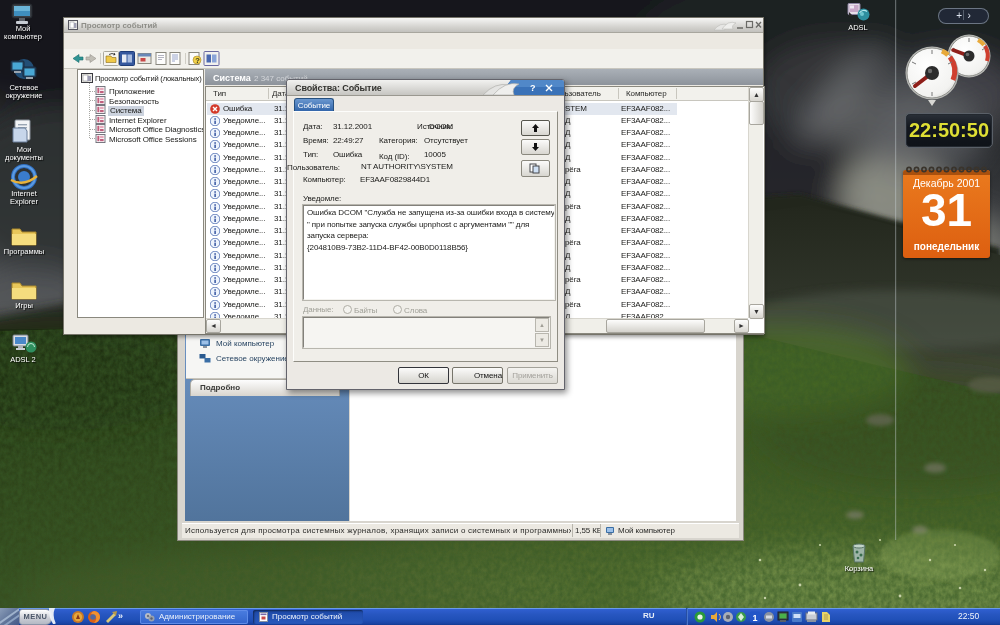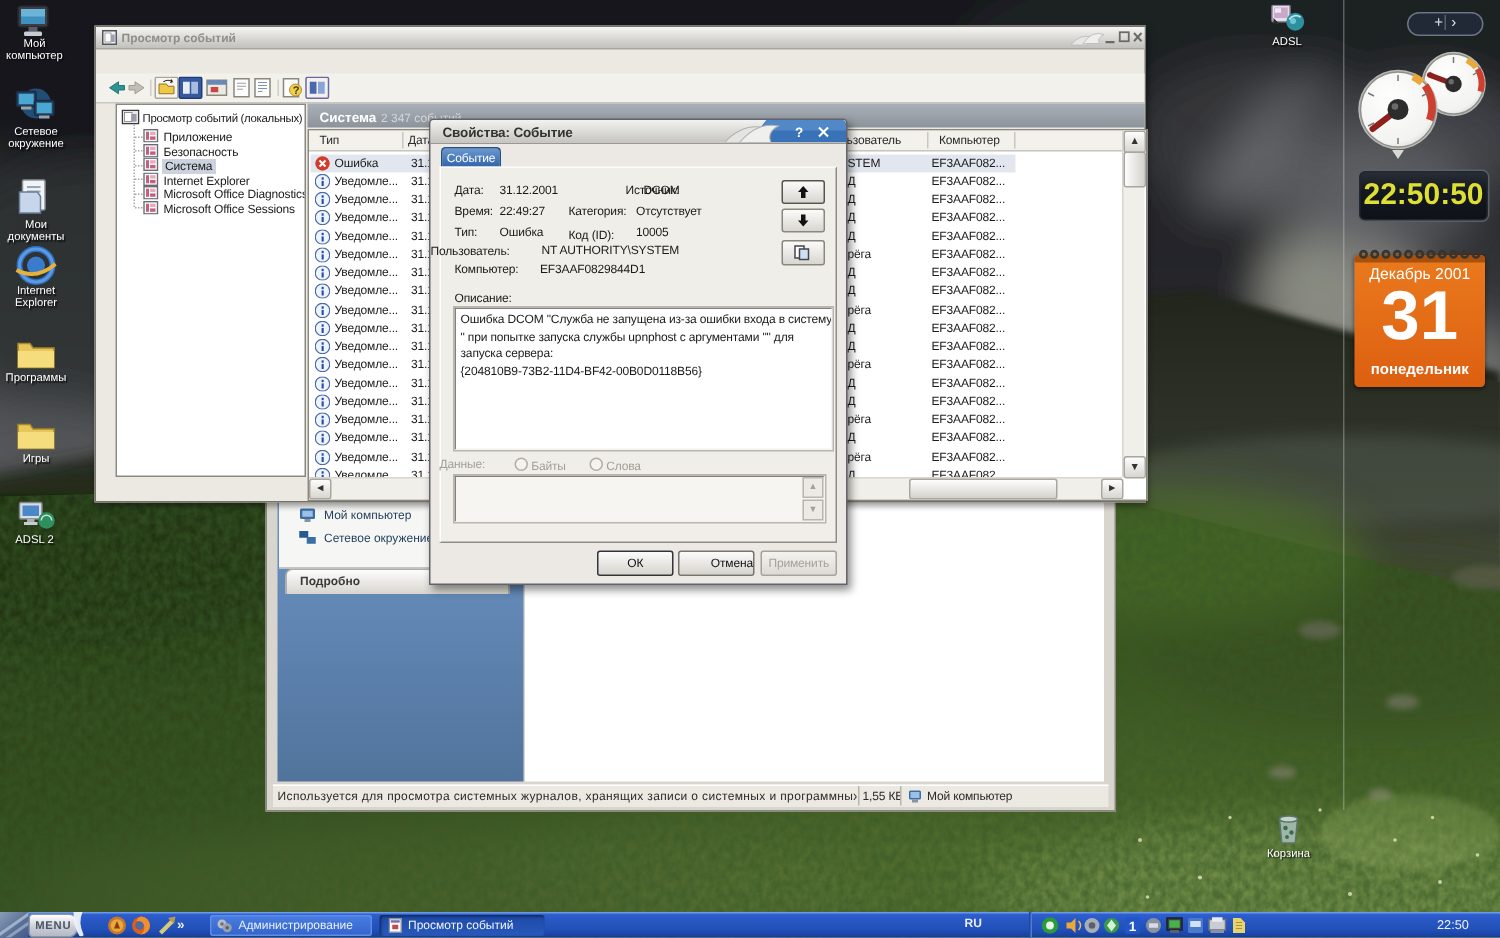--- a/index.html
+++ b/index.html
@@ -784,24 +784,24 @@
   <div class="abs" style="left:234px;top:59px;width:27px;height:14px;background:linear-gradient(180deg,#fbfbfa,#d8d6d0);border:1px solid #8a887e;border-radius:2px;"><svg width="27" height="14" viewBox="0 0 27 14">
         <path d="M13.5,11 L17,7 L15,7 L15,3 L12,3 L12,7 L10,7 Z" fill="#111"></path>
       </svg></div>
   <div class="abs" style="left:234px;top:80px;width:27px;height:15px;background:linear-gradient(180deg,#fbfbfa,#d8d6d0);border:1px solid #8a887e;border-radius:2px;">
     <svg class="abs" style="left:7px;top:2px" width="12" height="11" viewBox="0 0 12 11">
       <rect x="1" y="1" width="6" height="8" fill="#fff" stroke="#44464a"></rect>
       <rect x="4" y="3" width="6" height="7" fill="#cfe0f4" stroke="#44464a"></rect>
     </svg>
   </div>
 
-  <div class="abs" style="left:16px;top:114px;">Описание:</div>
+  <div class="abs" style="left:16px;top:114px;">Уведомле:</div>
   <div class="abs" style="left:16px;top:125px;width:244px;height:91px;background:#fff;border:1px solid;border-color:#82807a #f4f3ef #f4f3ef #82807a;outline:1px solid #b8b6ae;line-height:11.6px;padding:1px 3px;white-space:nowrap;overflow:hidden;">Ошибка DCOM "Служба не запущена из-за ошибки входа в систему<br>" при попытке запуска службы upnphost с аргументами "" для<br>запуска сервера:<br>{204810B9-73B2-11D4-BF42-00B0D0118B56}</div>
 
-  <div class="abs" style="left:6px;top:225px;color:#a0a098;">Данные:</div>
+  <div class="abs" style="left:16px;top:225px;color:#a0a098;">Данные:</div>
   <div class="abs" style="left:56px;top:225px;color:#a0a098;"><span style="display:inline-block;width:7px;height:7px;border-radius:50%;border:1px solid #b0aea6;background:#f4f3ef;vertical-align:-1px;"></span> Байты</div>
   <div class="abs" style="left:106px;top:225px;color:#a0a098;"><span style="display:inline-block;width:7px;height:7px;border-radius:50%;border:1px solid #b0aea6;background:#f4f3ef;vertical-align:-1px;"></span> Слова</div>
   <div class="abs" style="left:16px;top:237px;width:245px;height:29px;background:#f6f5f2;border:1px solid;border-color:#82807a #f4f3ef #f4f3ef #82807a;outline:1px solid #b8b6ae;">
     <div class="abs" style="right:0px;top:0px;width:12px;height:12px;background:#eceae4;border:1px solid #b8b6ae;text-align:center;font-size:6px;line-height:12px;color:#a09e96;">▲</div>
     <div class="abs" style="right:0px;bottom:0px;width:12px;height:12px;background:#eceae4;border:1px solid #b8b6ae;text-align:center;font-size:6px;line-height:12px;color:#a09e96;">▼</div>
   </div>
 
   <div class="abs" style="left:111px;top:287px;width:49px;height:15px;background:linear-gradient(180deg,#fbfbfa,#d6d4ce);border:1px solid #33343a;border-radius:2px;text-align:center;font-size:8px;line-height:15px;color:#111;">ОК</div>
   <div class="abs" style="left:165px;top:287px;width:49px;height:15px;background:linear-gradient(180deg,#fbfbfa,#d6d4ce);border:1px solid #77756b;border-radius:2px;text-align:right;font-size:8px;line-height:15px;color:#111;">Отмена</div>
   <div class="abs" style="left:220px;top:287px;width:49px;height:15px;background:linear-gradient(180deg,#f4f3f0,#dcdad4);border:1px solid #a4a29a;border-radius:2px;text-align:center;font-size:8px;line-height:15px;color:#a4a29c;">Применить</div>

